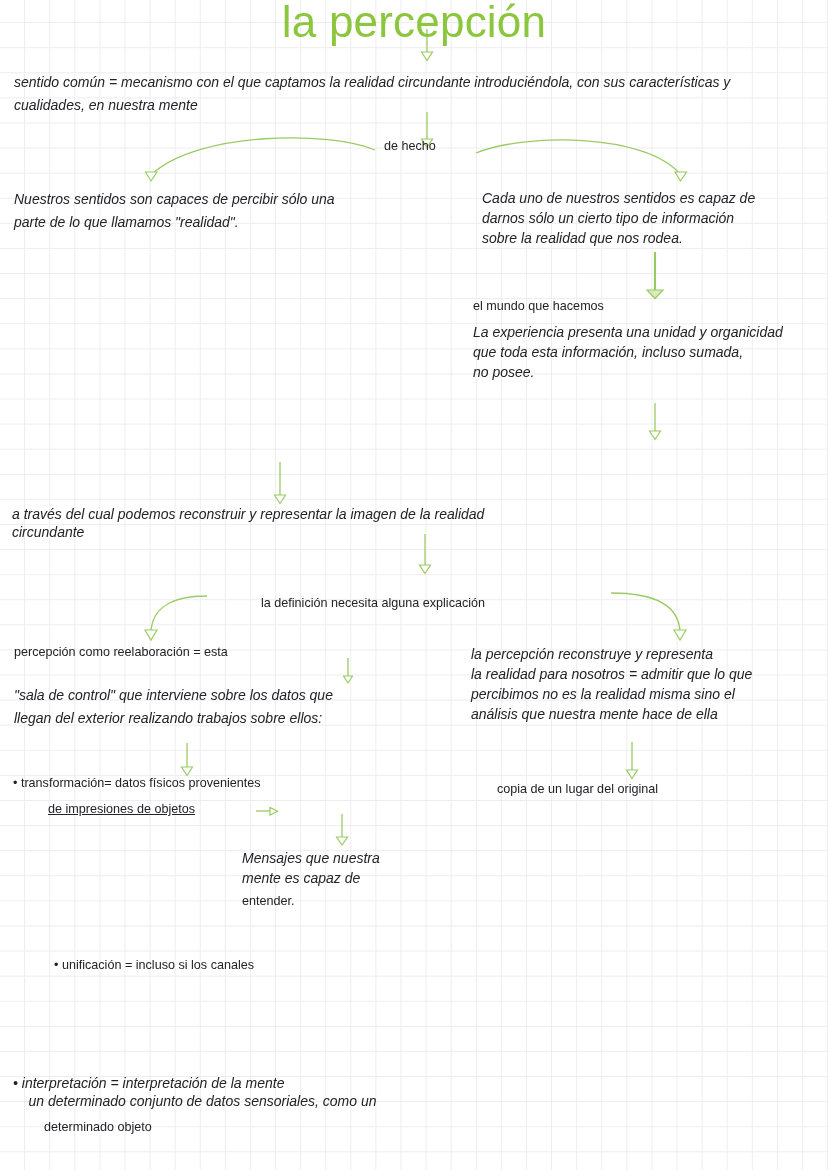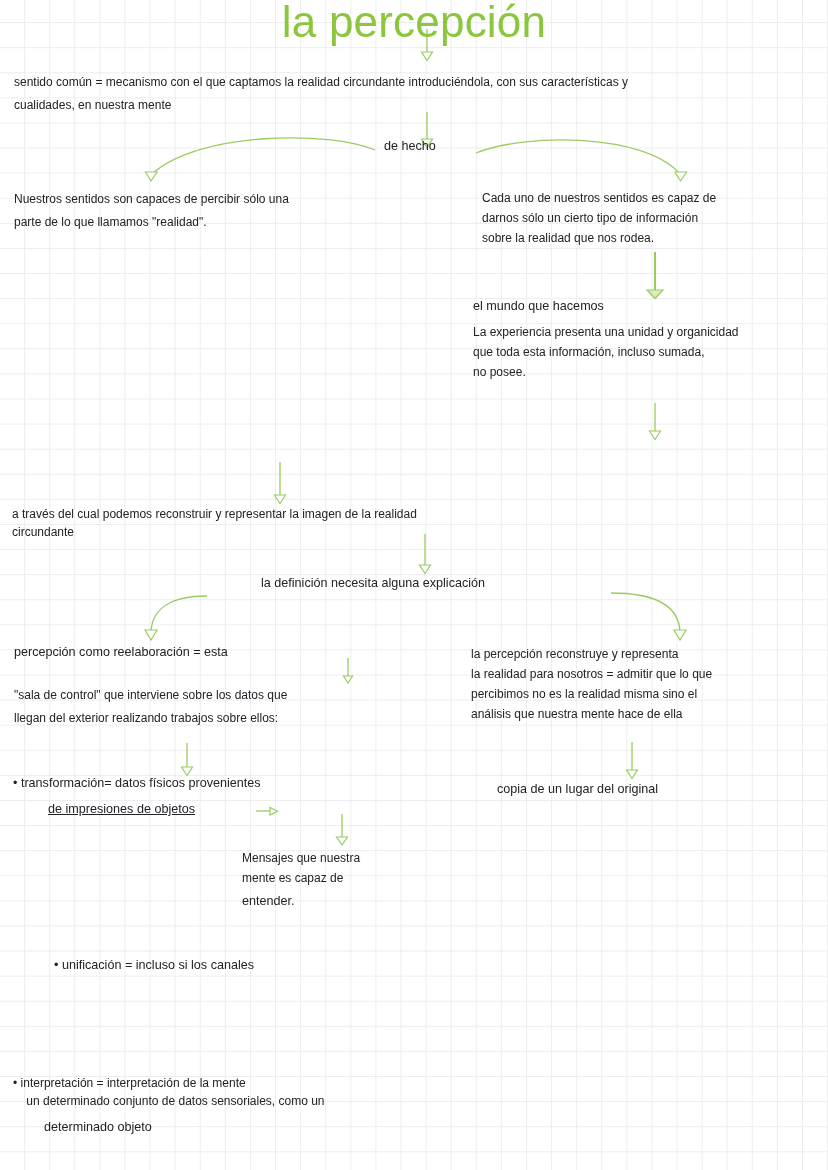--- a/index.html
+++ b/index.html
@@ -36,24 +36,25 @@
     width: 828px;
     text-align: center;
     font-size: 44px;
     line-height: 48px;
     font-weight: 400;
     color: #8cc63f;
     letter-spacing: 0.2px;
   }
   .blk {
     position: absolute;
-    font-size: 12px;
+    font-size: 14px;
     line-height: 22.5px;
     color: #222227;
     white-space: pre-wrap;
+    font-style: italic;
   }
   .blk.tight { line-height: 17.5px; }
   .blk.mid { line-height: 20px; }
   .lbl {
     position: absolute;
     font-size: 12.6px;
     line-height: 17px;
     color: #222227;
   }
 </style>
@@ -131,21 +132,21 @@
   <div class="lbl" style="left:473px; top:298px;">el mundo que hacemos</div>
 
   <div class="blk mid" style="left:473px; top:322px; width:345px;">La experiencia presenta una unidad y organicidad
 que toda esta información, incluso sumada,
 no posee.</div>
 
 
   <div class="blk tight" style="left:12px; top:506px; width:620px;">a través del cual podemos reconstruir y representar la imagen de la realidad
 circundante</div>
 
-  <div class="lbl" style="left:261px; top:575px;">la definición necesita alguna explicación</div>
+  <div class="lbl" style="left:261px; top:595px;">la definición necesita alguna explicación</div>
 
   <div class="lbl" style="left:14px; top:644px;">percepción como reelaboración = esta</div>
 
   <div class="blk" style="left:14px; top:684px; width:440px;">"sala de control" que interviene sobre los datos que
 llegan del exterior realizando trabajos sobre ellos:</div>
 
   <div class="blk mid" style="left:471px; top:644px; width:340px;">la percepción reconstruye y representa
 la realidad para nosotros = admitir que lo que
 percibimos no es la realidad misma sino el
 análisis que nuestra mente hace de ella</div>

